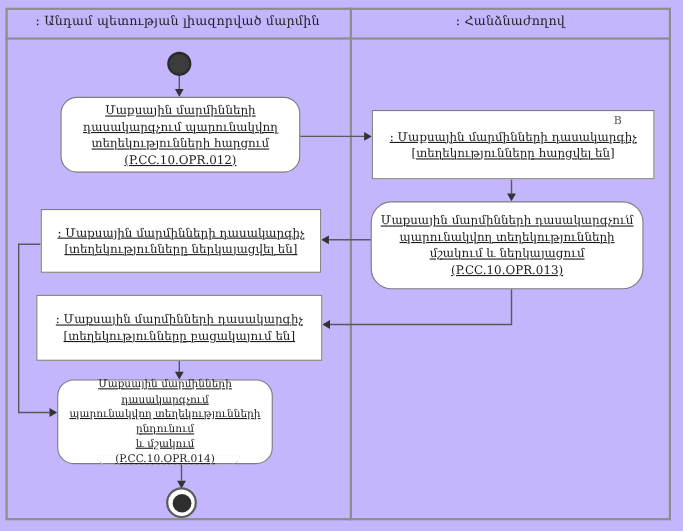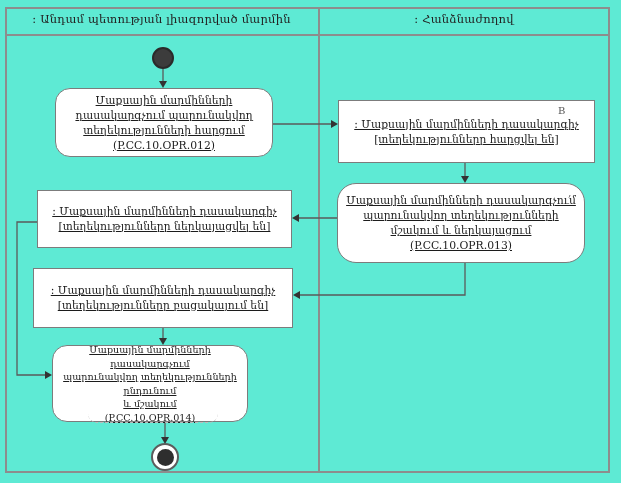--- a/index.html
+++ b/index.html
@@ -1,17 +1,17 @@
 <!DOCTYPE html>
 <html><head>
 <meta charset="utf-8">
 <style>
   html,body{margin:0;padding:0;background:#ffffff;}
   #canvas{
-    position:relative;width:621px;height:483px;background:#5eead4;
+    position:relative;width:621px;height:483px;background:#c4b5fd;
     font-family:"DejaVu Serif","DejaVu Sans",serif;color:#1c1c1c;overflow:hidden;
   }
   
   .frame{
     position:absolute;left:5px;top:7px;width:605px;height:466px;
     border:2px solid #8d8d8d;background:transparent;box-sizing:border-box;
   }
   .lane-divider{position:absolute;left:318px;top:7px;width:2px;height:466px;background:#8d8d8d;}
   .header-sep{position:absolute;left:5px;top:34px;width:605px;height:2px;background:#8d8d8d;}
   .lane-title{

